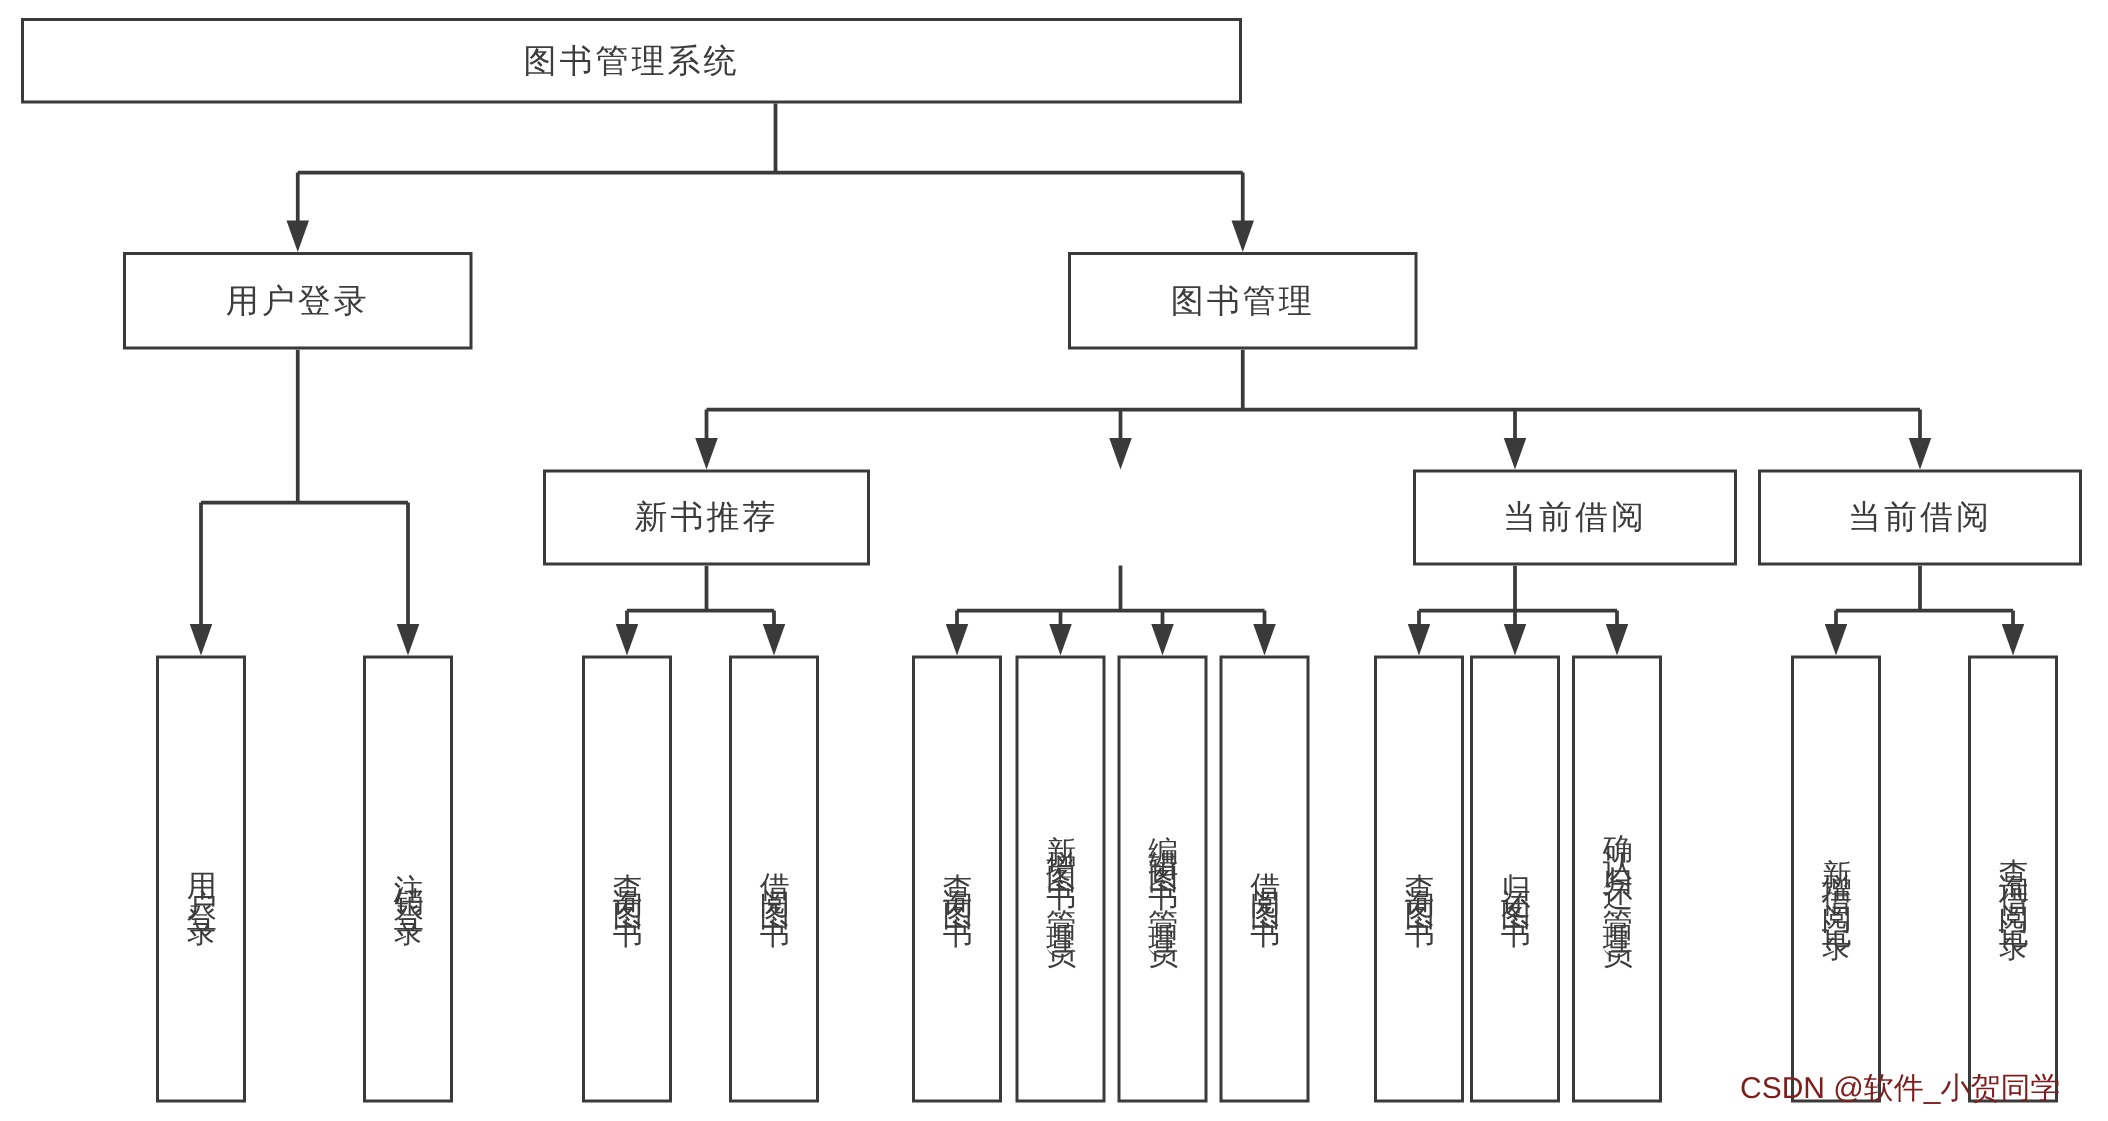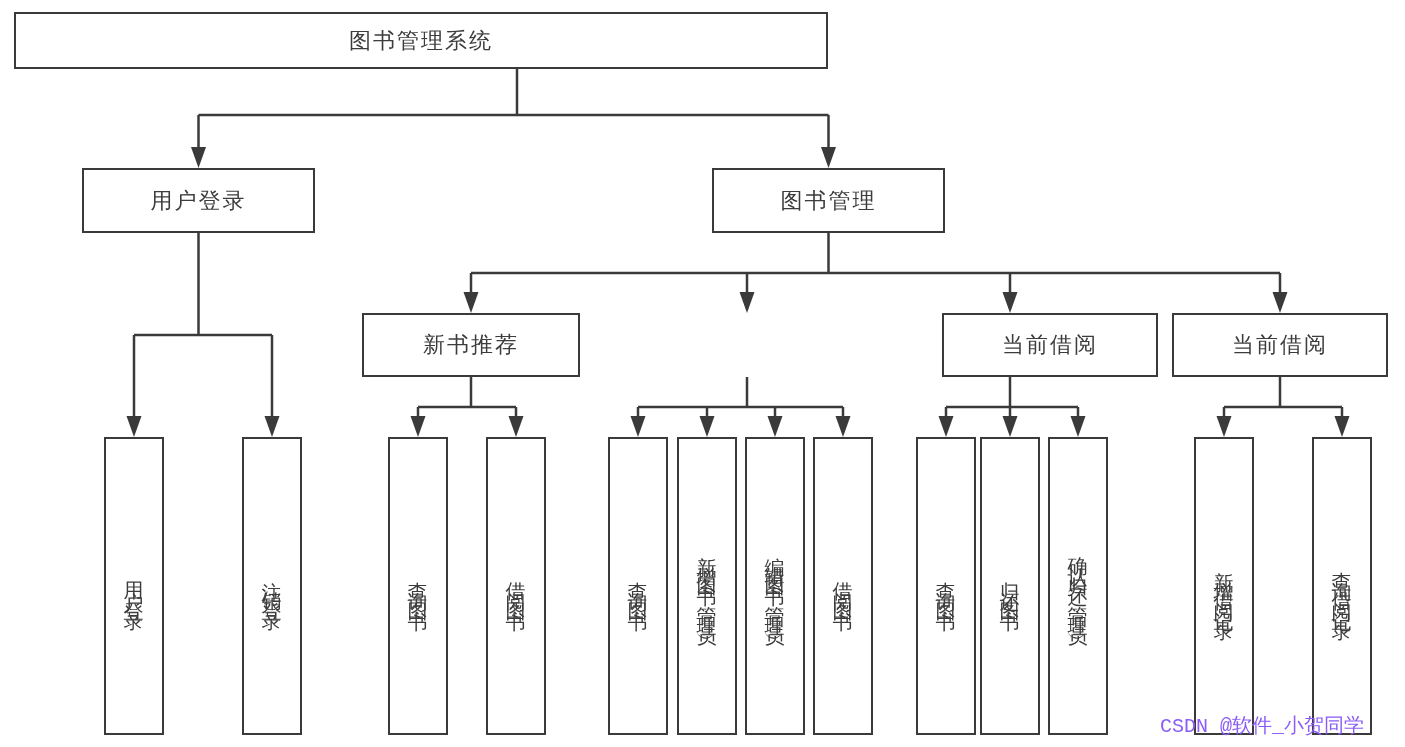--- a/index.html
+++ b/index.html
@@ -59,24 +59,23 @@
     font-size: 20px;
     line-height: 1;
     letter-spacing: 10px;
     white-space: nowrap;
   }
   #watermark {
     position: absolute;
     left: 1160px;
     top: 712px;
     z-index: 3;
-    color: #8b5cf6;
+    color: #7f1d1d;
     font-size: 20px;
     white-space: nowrap;
-    font-family: Liberation Mono, monospace;
   }
 </style>
 </head>
 <body>
 
 <div id="stage">
 
   <svg id="connectors" viewBox="0 0 1405 747" xmlns="http://www.w3.org/2000/svg">
     <g stroke="#3a3a3a" stroke-width="2.5" fill="none">
 

